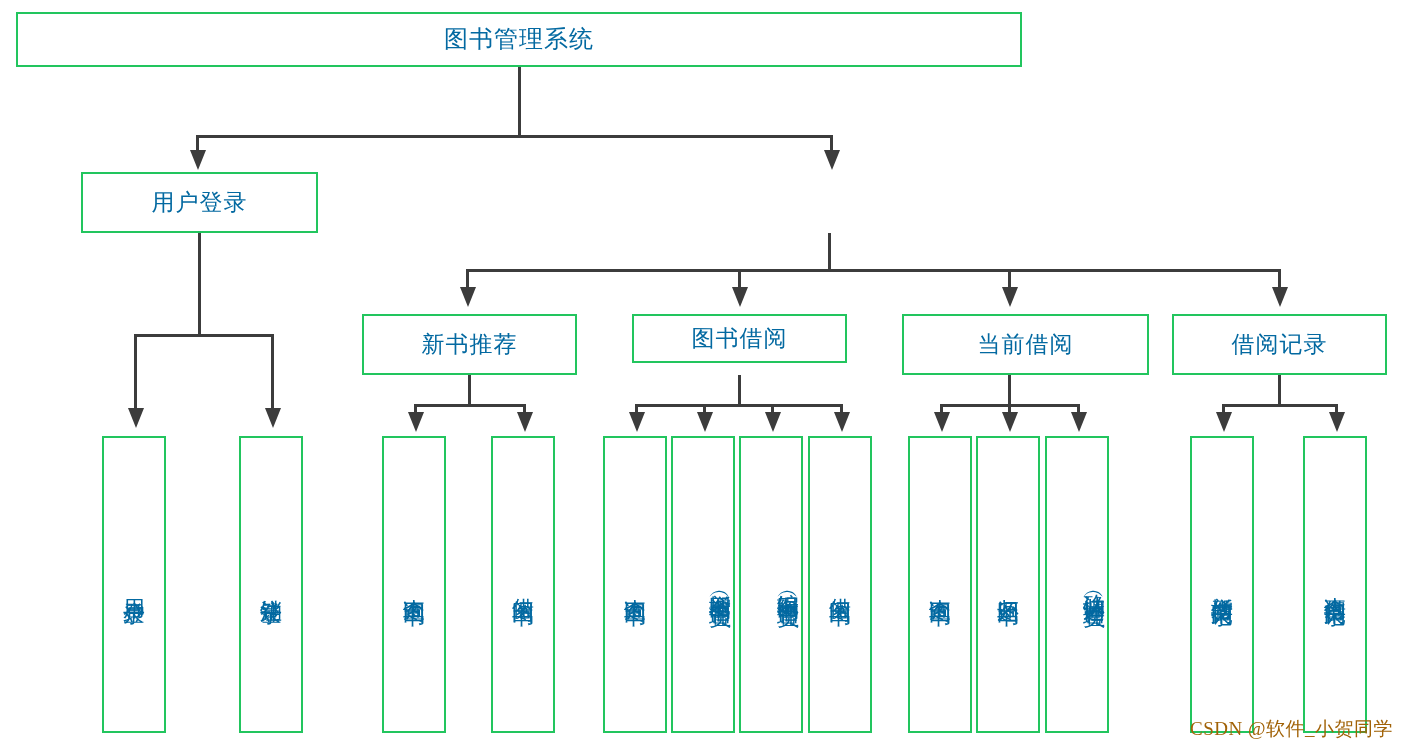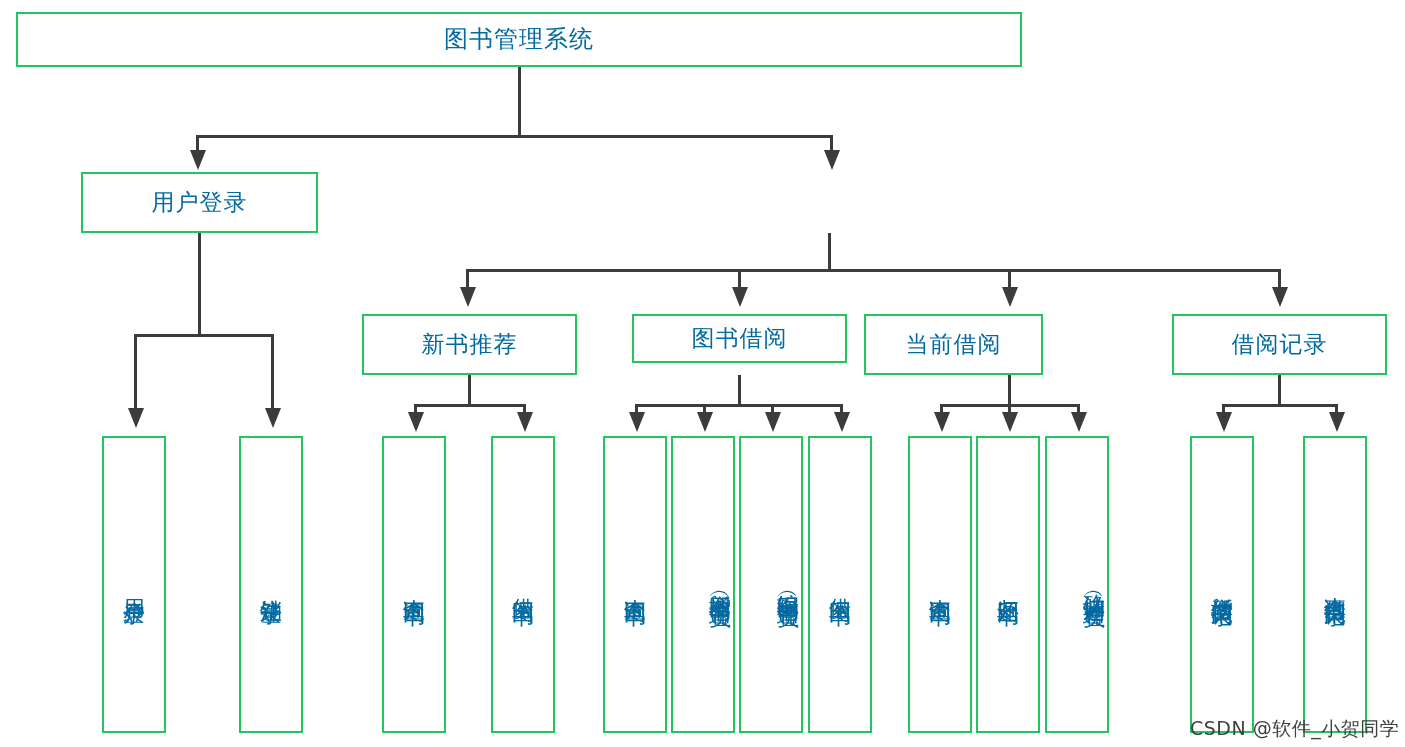--- a/index.html
+++ b/index.html
@@ -57,23 +57,24 @@
     width: 0; height: 0;
     border-left: 8px solid transparent;
     border-right: 8px solid transparent;
     border-top: 20px solid #3c3c3c;
   }
 
   
   #watermark {
     position: absolute;
     font-size: 19px;
-    color: #404040;
+    color: #a16207;
     white-space: nowrap;
     letter-spacing: 0.5px;
+    font-family: Liberation Serif, serif;
   }
 </style>
 </head>
 <body>
 
 <div id="canvas">
 
   <div class="node h" id="title-node" style="left:16px; top:12px; width:1006px; height:55px;">图书管理系统</div>
 
   <div class="vline" style="left:518px; top:67px; height:70px;"></div>
@@ -101,21 +102,21 @@
   <div class="arrow" style="left:460px; top:287px;"></div>
   <div class="vline" style="left:738px; top:269px; height:22px;"></div>
   <div class="arrow" style="left:732px; top:287px;"></div>
   <div class="vline" style="left:1008px; top:269px; height:22px;"></div>
   <div class="arrow" style="left:1002px; top:287px;"></div>
   <div class="vline" style="left:1278px; top:269px; height:22px;"></div>
   <div class="arrow" style="left:1272px; top:287px;"></div>
 
   <div class="node h" style="left:362px; top:314px; width:215px; height:61px;">新书推荐</div>
   <div class="node h" style="left:632px; top:314px; width:215px; height:49px;">图书借阅</div>
-  <div class="node h" style="left:864px; top:314px; width:179px; height:61px;">当前借阅</div>
+  <div class="node h" style="left:902px; top:314px; width:247px; height:61px;">当前借阅</div>
   <div class="node h" style="left:1172px; top:314px; width:215px; height:61px;">借阅记录</div>
 
   <div class="vline" style="left:468px; top:375px; height:32px;"></div>
   <div class="hline" style="left:414px; top:404px; width:112px;"></div>
   <div class="vline" style="left:414px; top:404px; height:10px;"></div>
   <div class="arrow" style="left:408px; top:412px;"></div>
   <div class="vline" style="left:523px; top:404px; height:10px;"></div>
   <div class="arrow" style="left:517px; top:412px;"></div>
 
   <div class="vline" style="left:738px; top:375px; height:32px;"></div>

